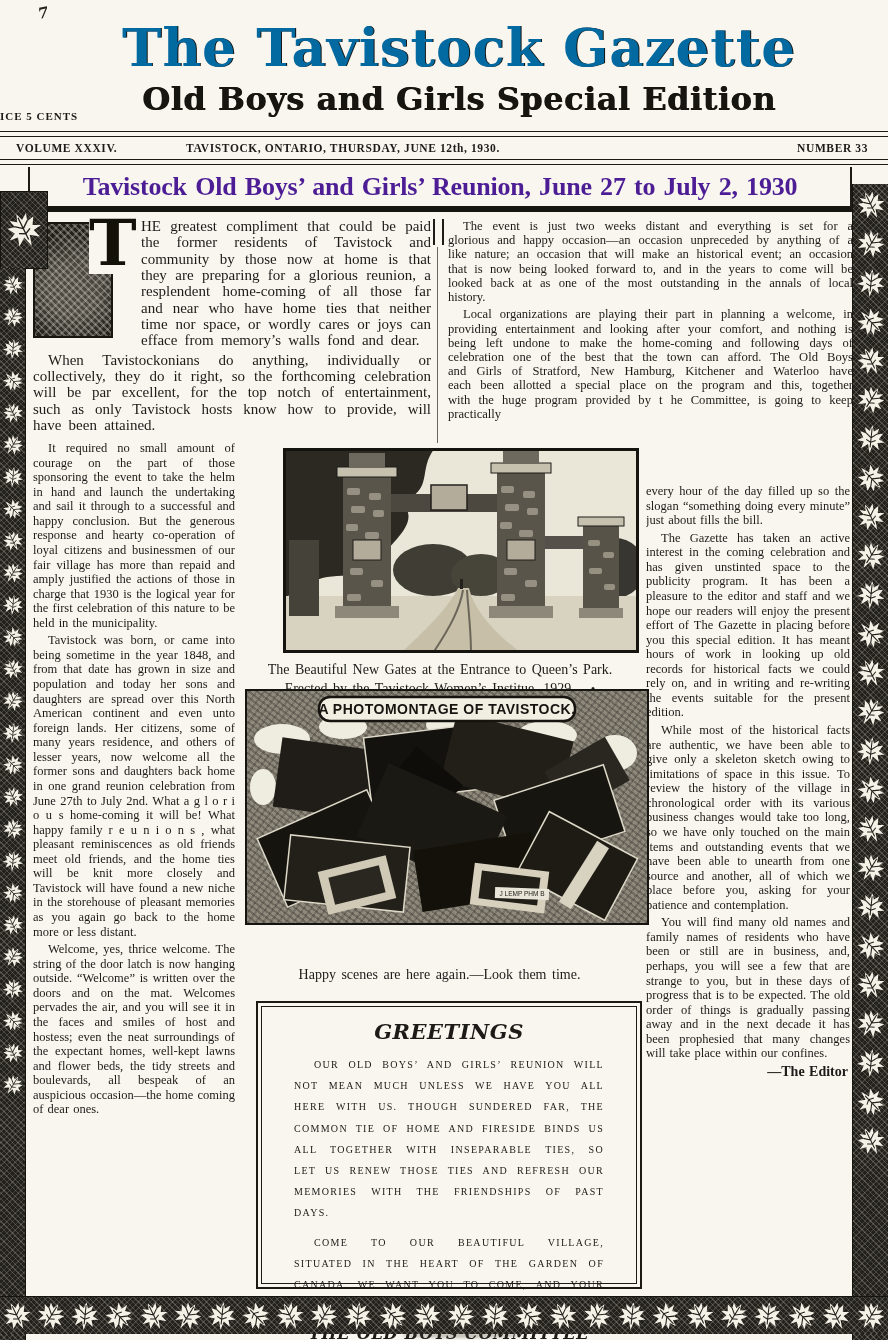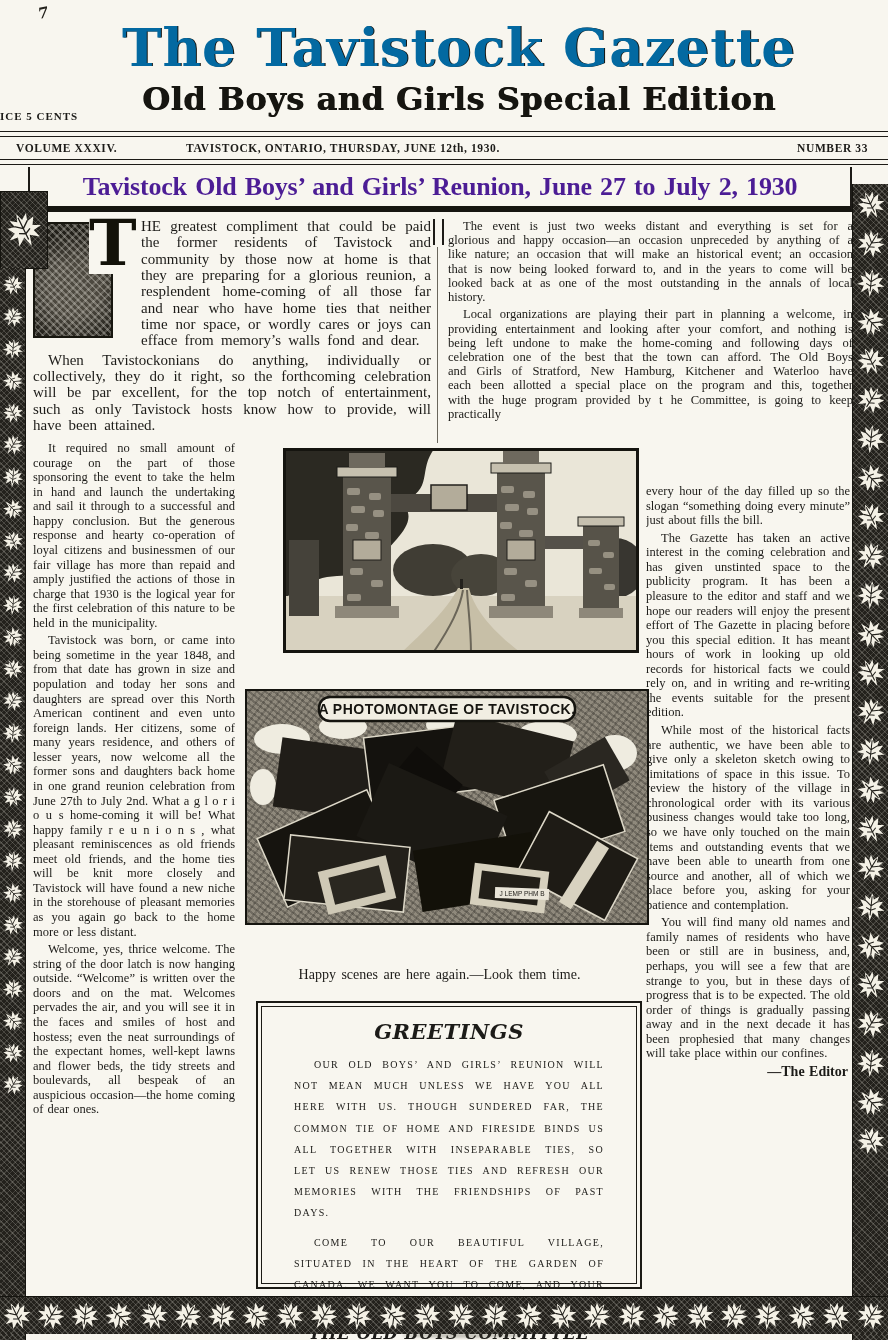--- a/index.html
+++ b/index.html
@@ -209,20 +209,24 @@
         <rect x="320" y="104" width="11" height="6" rx="2"></rect>
       <rect x="306" y="120" width="13" height="6" rx="2"></rect>
         <rect x="321" y="136" width="11" height="6" rx="2"></rect>
     </g>
     <rect x="295" y="69" width="46" height="9" fill="#c6c0af" stroke="#1d1c18"></rect>
     <rect x="296" y="160" width="44" height="10" fill="#8e887a"></rect>
     <rect x="6" y="92" width="30" height="76" fill="#45423a"></rect>
     <rect x="177" y="131" width="3" height="10" fill="#23211c"></rect>
     <rect x="1.5" y="1.5" width="353" height="202" fill="none" stroke="#15140f" stroke-width="3"></rect>
   </svg>
+  <div class="caption cap-gates">
+    <div>The Beautiful New Gates at the Entrance to Queen’s Park.</div>
+    <div><span>Erected by the Tavistock Women’s Institue, 1929.</span><span class="cap-dot">•</span></div>
+  </div>
 
   <div class="montage">
     <svg viewBox="0 0 400 232" width="400" height="232" aria-hidden="true">
       <g fill="#efece0">
         <ellipse cx="35" cy="48" rx="28" ry="15"></ellipse>
           <ellipse cx="96" cy="36" rx="24" ry="12"></ellipse>
         <ellipse cx="205" cy="34" rx="26" ry="12"></ellipse>
           <ellipse cx="300" cy="44" rx="30" ry="14"></ellipse>
         <ellipse cx="368" cy="62" rx="22" ry="18"></ellipse>
           <ellipse cx="16" cy="96" rx="13" ry="18"></ellipse>

